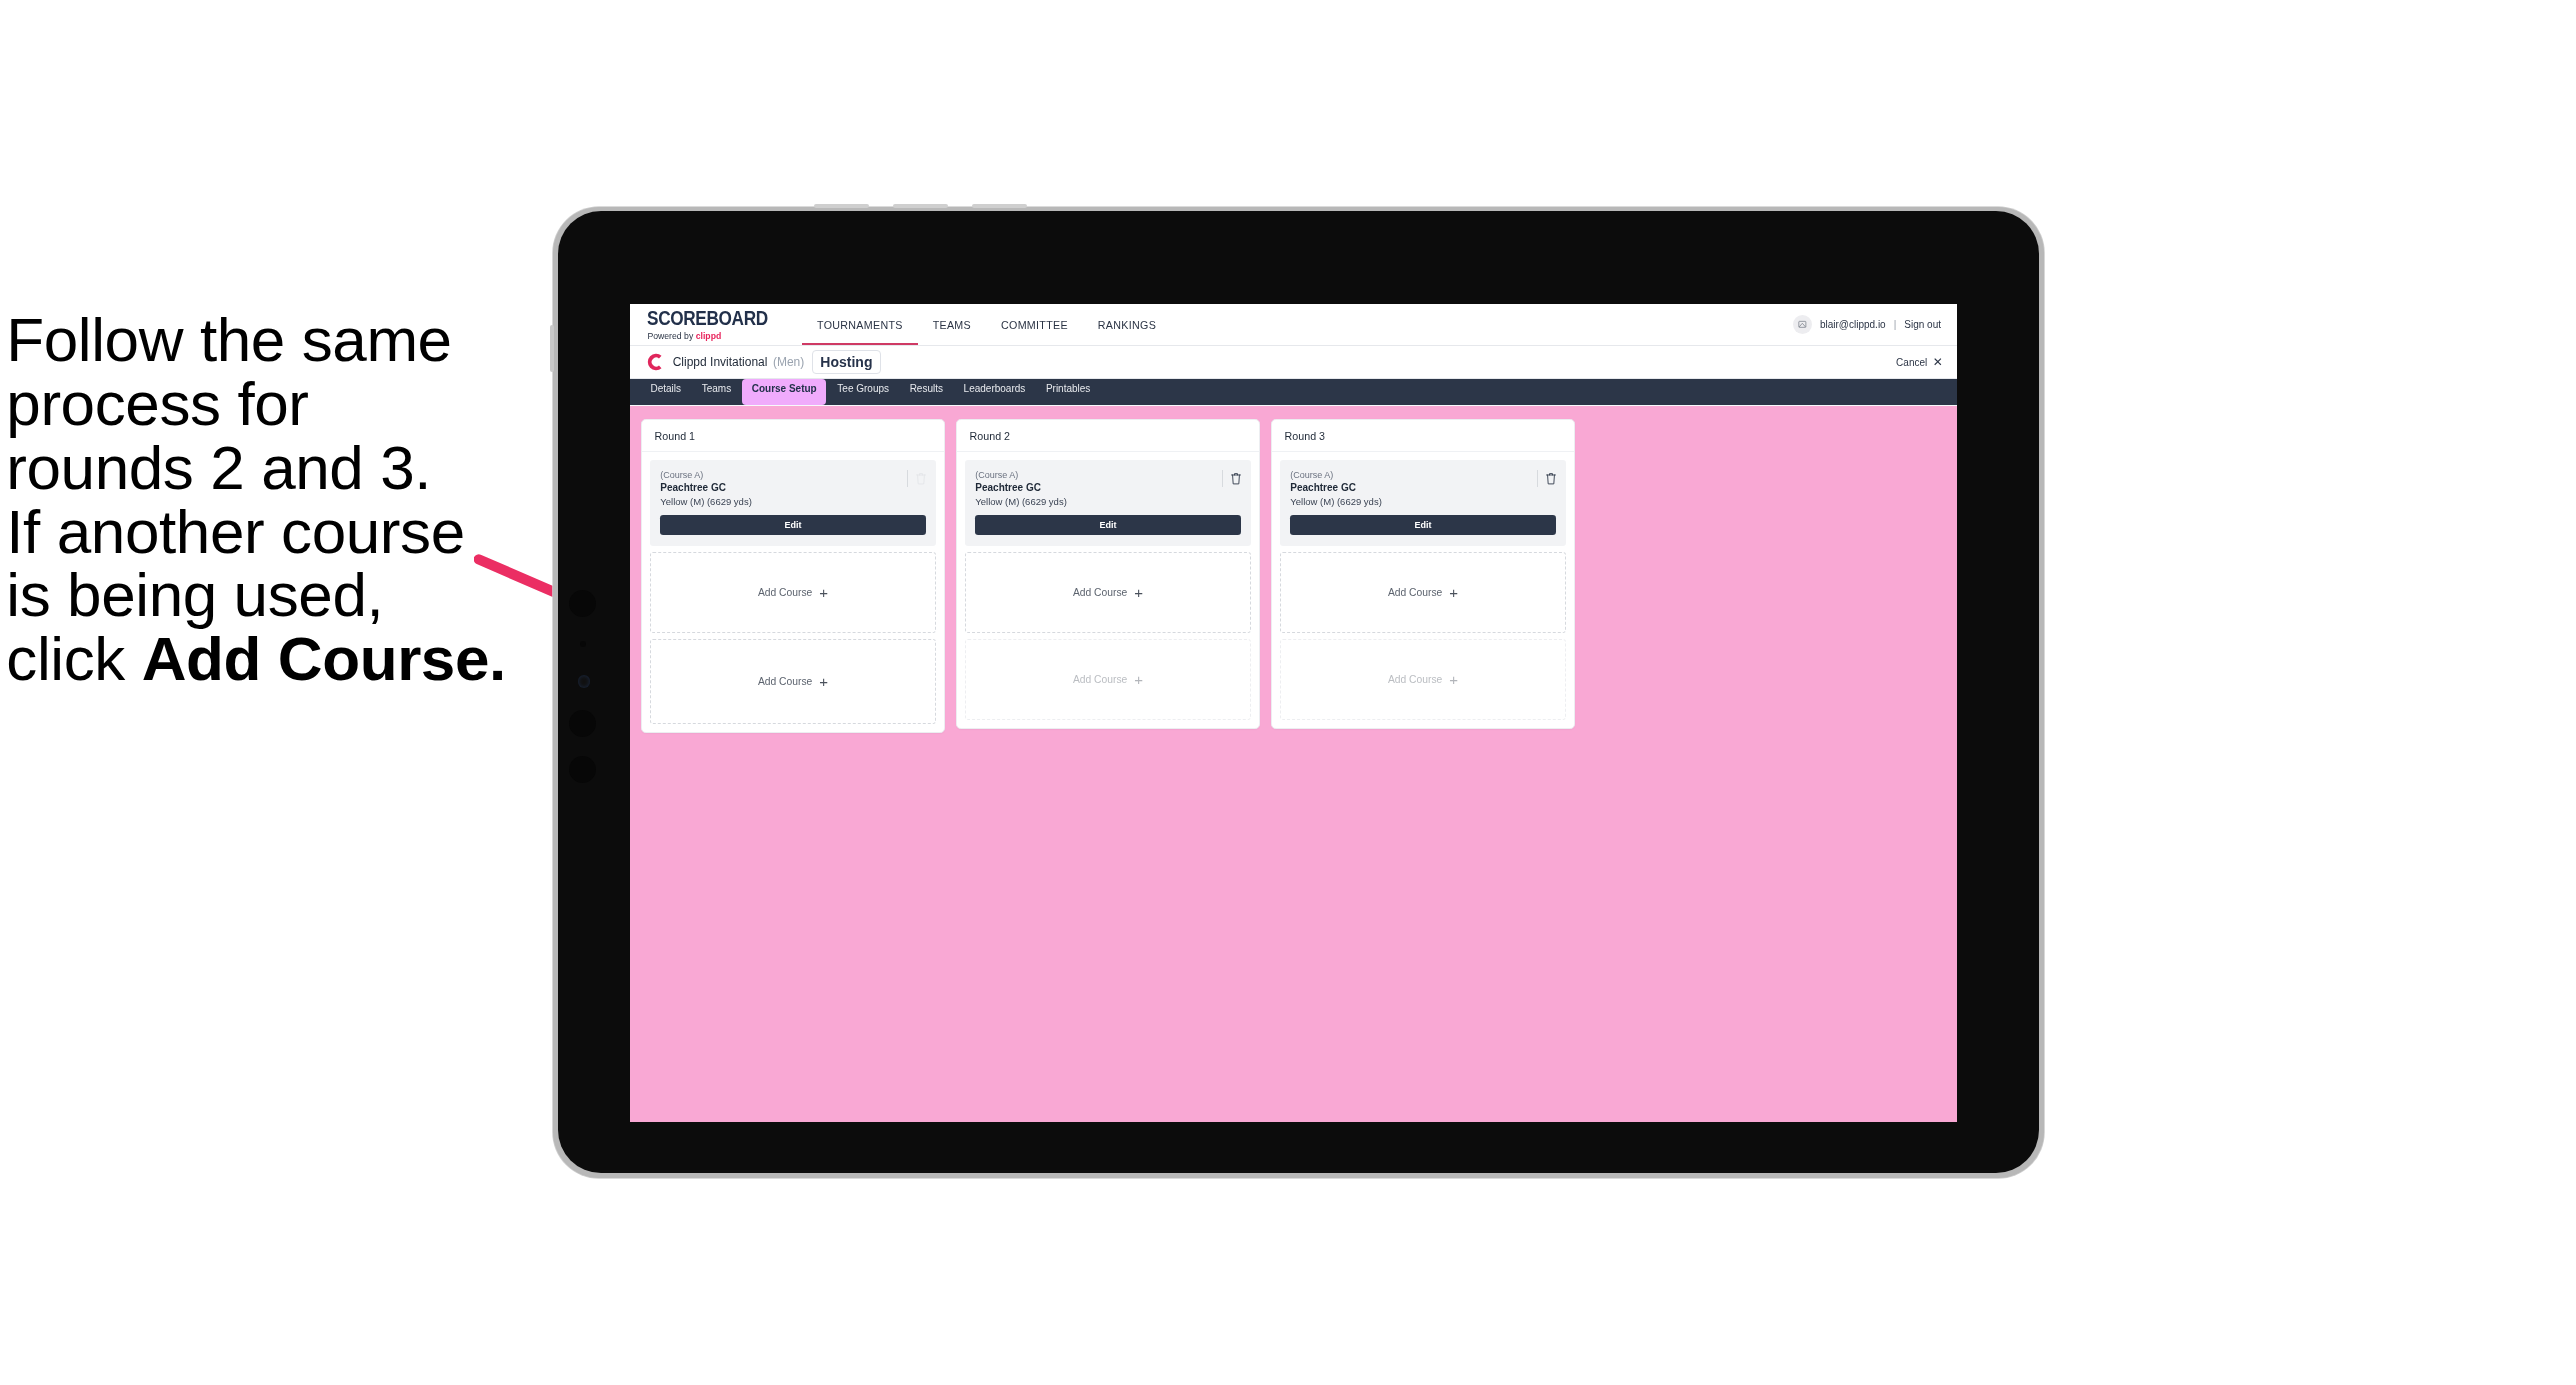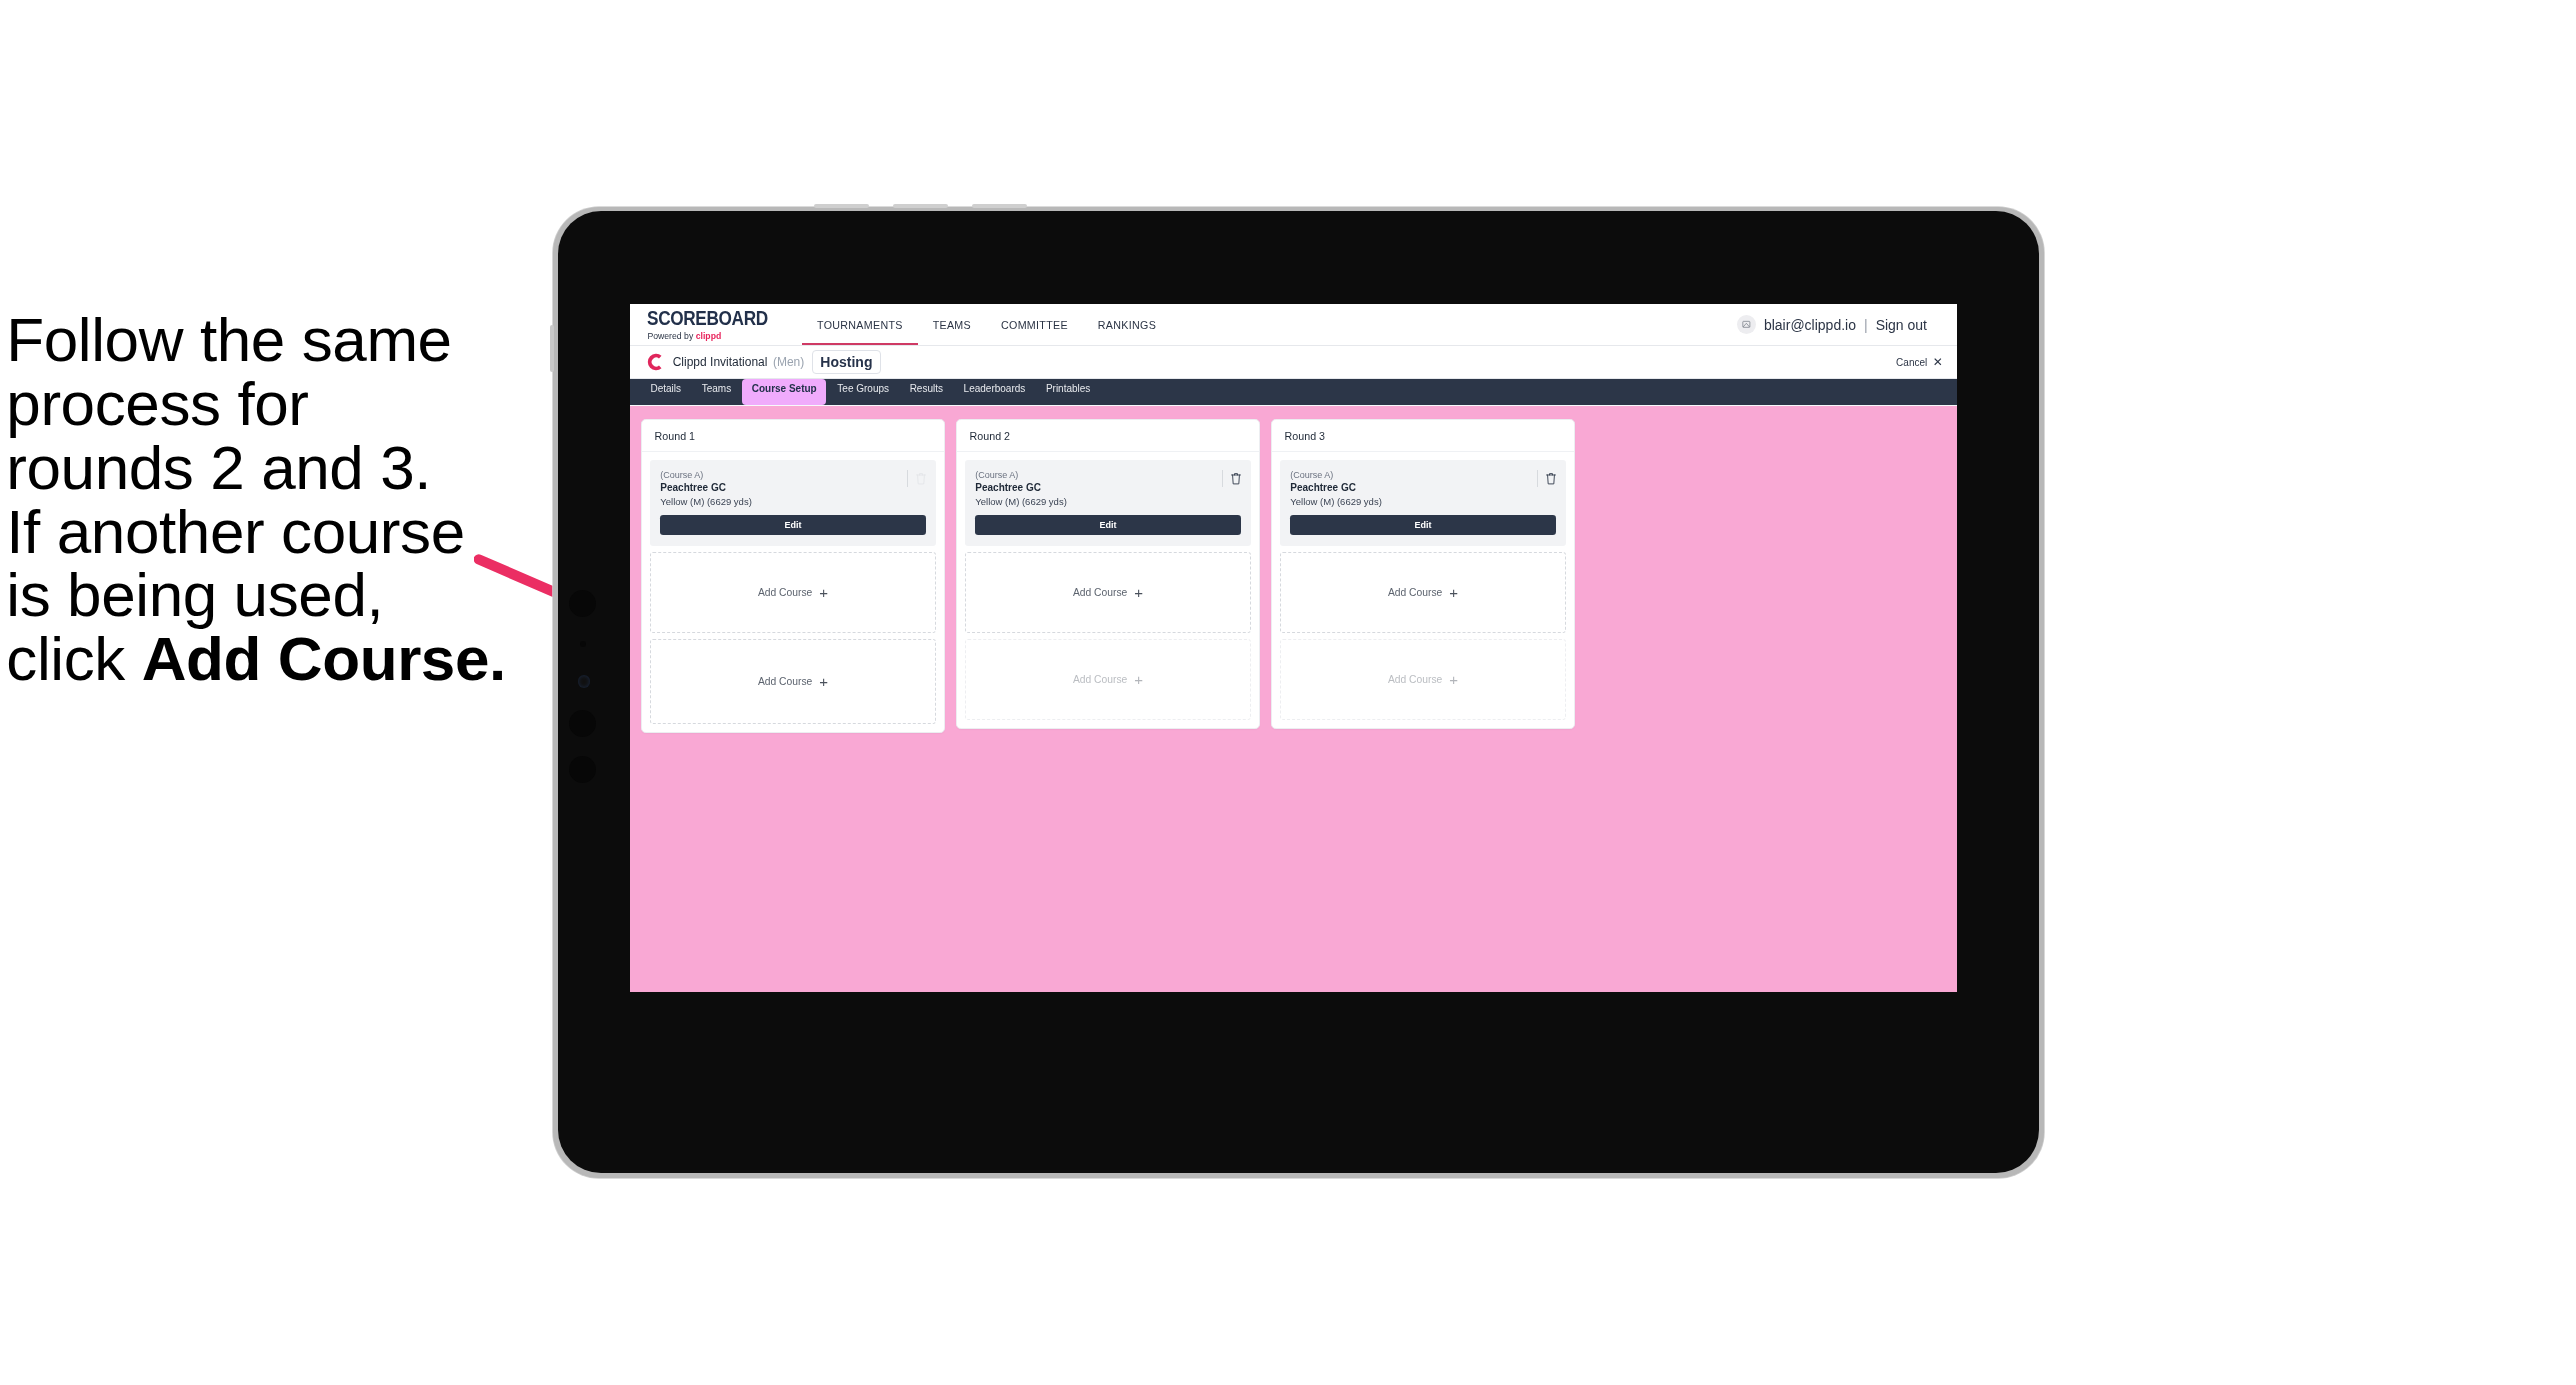--- a/index.html
+++ b/index.html
@@ -28,21 +28,21 @@
     position:absolute; left:4.7px; top:4px; right:4.7px; bottom:5.5px;
     background:#0c0c0c; border-radius:43px;
   }
   .cam { position:absolute; border-radius:50%; background:#070707; }
   .cam.lens { background:#111; box-shadow:inset 0 0 4.7px #1b2a44; }
   .sidebtn { position:absolute; left:-3.2px; width:4px; background:#c9c9c9; border-radius:2.4px; }
   .topbtn  { position:absolute; top:-3.2px; height:4px; background:#cfcfcf; border-radius:2.4px; }
 
   
   #app {
-    position:absolute; left:630px; top:304px; width:1327px; height:688px;
+    position:absolute; left:630px; top:304px; width:1327px; height:818px;
     background:#f7f9fb; overflow:hidden;
     font-family:"Liberation Sans", sans-serif;
   }
 
   
   #topnav {
     height:42px; background:#ffffff; border-bottom:0.8px solid #e6e8ec;
     display:flex; align-items:stretch; position:relative;
   }
   #brand { display:flex; flex-direction:column; justify-content:center; padding:0 14.2px 0 17.4px; }
@@ -54,22 +54,22 @@
   #brand .pb { font-size:8.7px; color:#2b3445; margin-top:2.4px; white-space:nowrap; }
   #brand .pb i { font-style:normal; color:#e8245c; font-weight:700; }
   .navlink {
     display:flex; align-items:center; padding:0 15px; font-size:10.7px;
     color:#2b3445; letter-spacing:0.3px; position:relative; cursor:pointer;
   }
   .navlink.active::after {
     content:""; position:absolute; left:0; right:0; bottom:0; height:2.4px; background:#cf3a64;
   }
   #navright {
-    margin-left:auto; display:flex; align-items:center; gap:8px; padding-right:30px;
-    font-size:14px; color:#2b3445;
+    margin-left:auto; display:flex; align-items:center; gap:8px; padding-right:16px;
+    font-size:10px; color:#2b3445;
   }
   #avatar {
     width:19px; height:19px; border-radius:50%; background:#ededf0;
     display:flex; align-items:center; justify-content:center; color:#6d7280; font-size:8.7px;
   }
   #navright .sep { color:#9aa0ab; }
   #navright .so { cursor:pointer; }
 
   
   #tbar {

